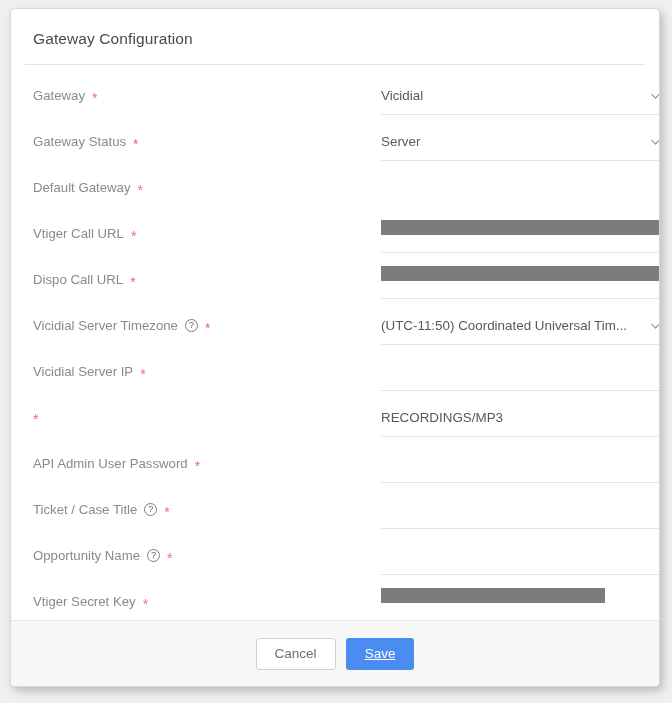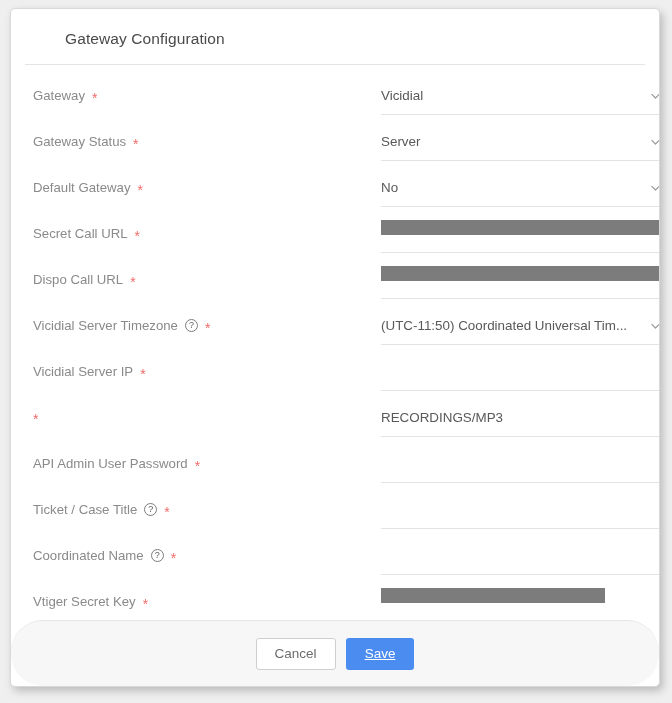--- a/index.html
+++ b/index.html
@@ -37,21 +37,20 @@
   }
 
   
   .card-header {
     height: 55px;
     flex: 0 0 55px;
     display: flex;
     align-items: center;
     padding: 5px 0 0 22px;
     box-sizing: border-box;
-    margin-left: 32px;
   }
   .card-title {
     font-size: 15.5px;
     color: #4a4a4a;
     letter-spacing: 0.1px;
   }
   .header-divider {
     height: 1px;
     background: #e4e4e4;
     margin: 0 14px;
@@ -166,21 +165,20 @@
   .card-footer {
     flex: 0 0 66px;
     height: 66px;
     background: #f7f7f7;
     border-top: 1px solid #e6e6e6;
     display: flex;
     align-items: center;
     justify-content: center;
     gap: 10px;
     box-sizing: border-box;
-    border-radius: 32px;
   }
   .btn {
     font-family: "Liberation Sans", sans-serif;
     font-size: 13.5px;
     border-radius: 3px;
     padding: 0 18px;
     height: 32px;
     line-height: 30px;
     cursor: pointer;
     box-sizing: border-box;
@@ -238,32 +236,24 @@
               <path d="M2 4.2 L6 8.2 L10 4.2" fill="none" stroke="#9a9a9a" stroke-width="1.3" stroke-linecap="round" stroke-linejoin="round"></path>
             </svg>
           </span>
         </div>
       </div>
       <div class="form-row">
         <div class="field-label">
           <span>Default Gateway</span>
           <span class="req-star" style="color: rgb(240, 106, 106);">*</span>
         </div>
-        <div class="field-control">
-          <div class="field-value">No</div>
-          <span class="chevron">
-            <svg viewBox="0 0 12 12" width="11" height="11">
-              <path d="M2 4.2 L6 8.2 L10 4.2" fill="none" stroke="#9a9a9a" stroke-width="1.3" stroke-linecap="round" stroke-linejoin="round"></path>
-            </svg>
-          </span>
-        </div>
-      </div>
-      <div class="form-row">
-        <div class="field-label">
-          <span>Secret Call URL</span>
+      </div>
+      <div class="form-row">
+        <div class="field-label">
+          <span>Vtiger Call URL</span>
           <span class="req-star" style="color: rgb(240, 106, 106);">*</span>
         </div>
         <div class="field-control">
           <div class="field-value empty"></div>
           <span class="redaction" style="width: 292px; background: rgb(124, 124, 124);"></span>
         </div>
       </div>
       <div class="form-row">
         <div class="field-label">
           <span>Dispo Call URL</span>
@@ -320,21 +310,21 @@
           <span>Ticket / Case Title</span>
           <span class="help-icon">?</span>
           <span class="req-star" style="color: rgb(240, 106, 106);">*</span>
         </div>
         <div class="field-control">
           <div class="field-value empty"></div>
         </div>
       </div>
       <div class="form-row">
         <div class="field-label">
-          <span>Coordinated Name</span>
+          <span>Opportunity Name</span>
           <span class="help-icon">?</span>
           <span class="req-star" style="color: rgb(240, 106, 106);">*</span>
         </div>
         <div class="field-control">
           <div class="field-value empty"></div>
         </div>
       </div>
       <div class="form-row">
         <div class="field-label">
           <span>Vtiger Secret Key</span>

